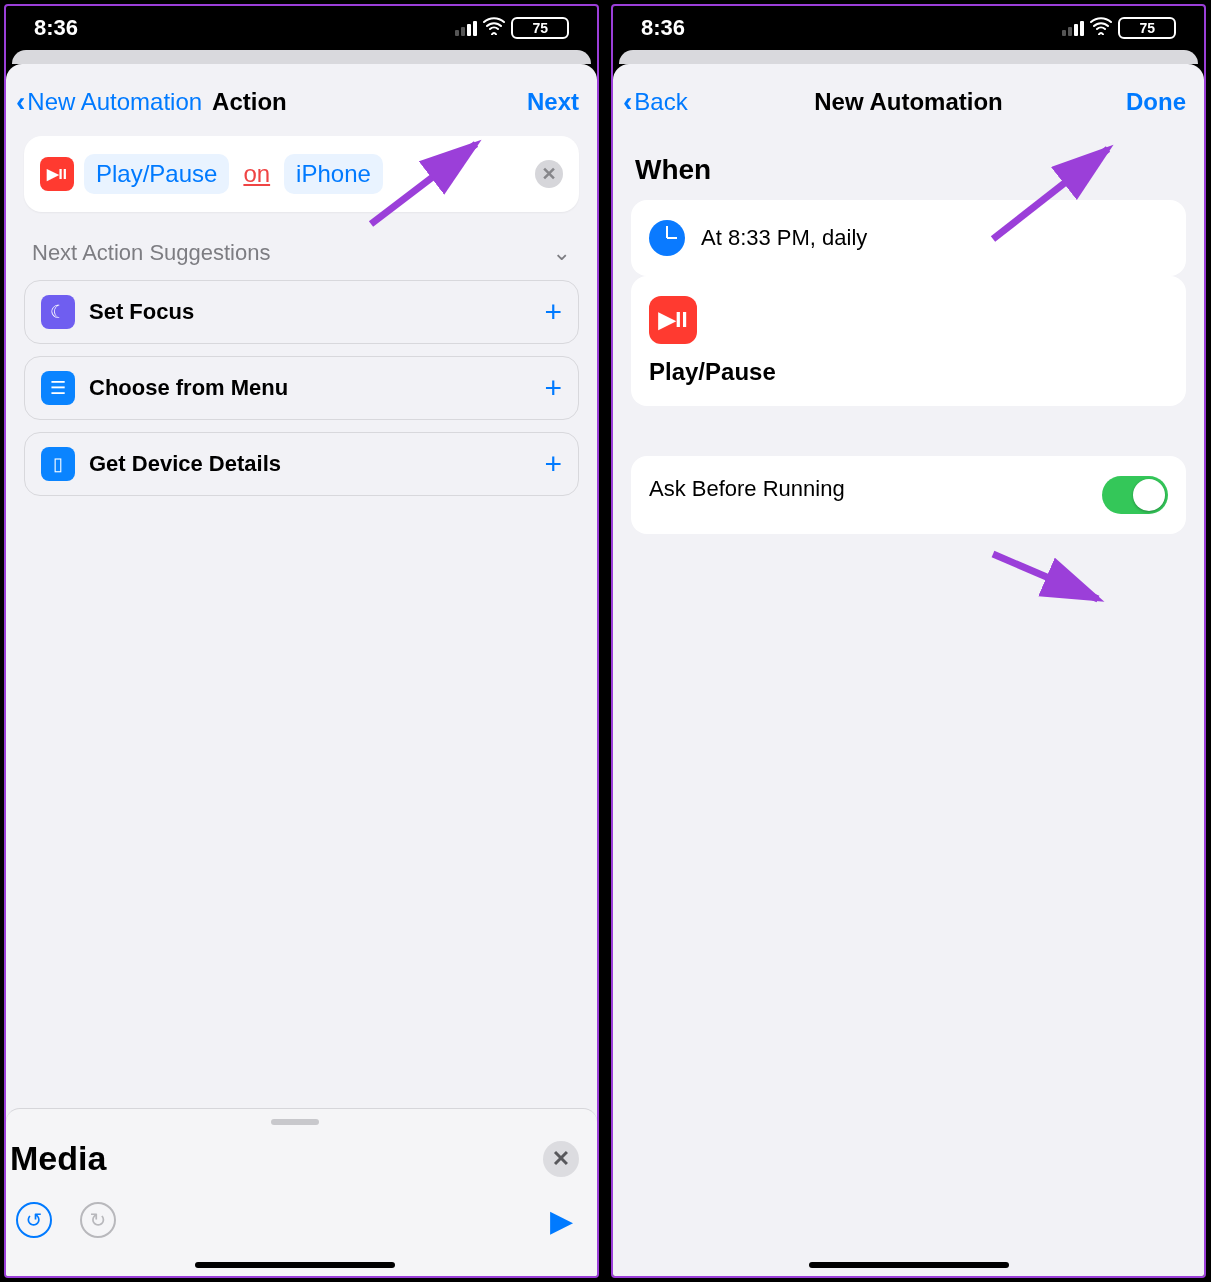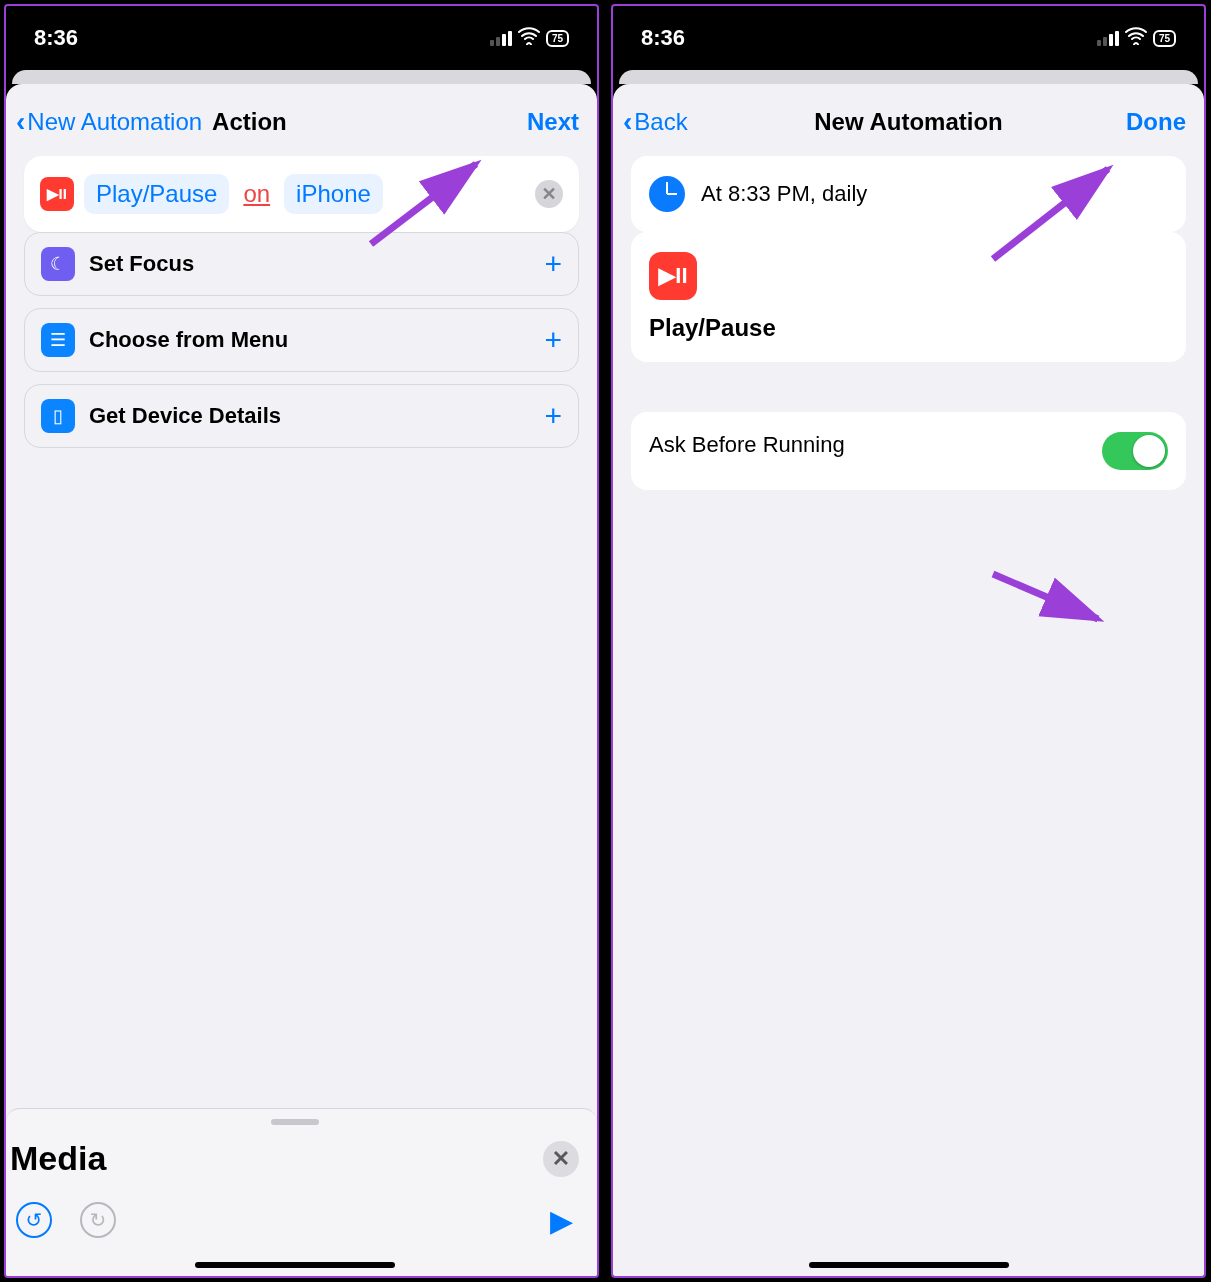--- a/index.html
+++ b/index.html
@@ -17,40 +17,40 @@
     height: 1274px;
     background: #000;
     border: 2px solid #9b3fd9;
     border-radius: 4px;
     display: flex;
     flex-direction: column;
     overflow: hidden;
     position: relative;
   }
   .statusbar {
-    height: 64px;
+    height: 44px;
     display: flex;
     align-items: center;
     justify-content: space-between;
     padding: 0 28px;
     color: #fff;
     font-size: 22px;
     font-weight: 600;
   }
   .status-right { display: flex; align-items: center; gap: 6px; }
   .signal-bars { display: inline-flex; align-items: flex-end; gap: 2px; }
   .signal-bars span { width: 4px; background: #fff; border-radius: 1px; }
   .signal-bars span:nth-child(1){height:6px; background:#555;}
   .signal-bars span:nth-child(2){height:9px; background:#555;}
   .signal-bars span:nth-child(3){height:12px;}
   .signal-bars span:nth-child(4){height:15px;}
   .wifi-icon { font-size: 20px; }
   .battery {
-    border: 2px solid #fff; border-radius: 6px; padding: 1px 4px;
-    font-size: 10px; font-weight: 700; position: relative;
+    border: 2px solid #fff; border-radius: 6px; padding: 1px 19px;
+    font-size: 14px; font-weight: 700; position: relative;
   }
   .sheet-bg {
     background: #d9d9dd;
     margin: 0 6px;
     border-radius: 14px 14px 0 0;
     height: 14px;
   }
   .sheet {
     flex: 1;
     background: #f2f2f6;
@@ -194,20 +194,24 @@
 
     <div class="content">
       <div class="action-card">
         <span class="app-icon-red">▶II</span>
         <span class="token">Play/Pause</span>
         <span class="token-plain">on</span>
         <span class="token">iPhone</span>
         <span class="clear-btn">✕</span>
       </div>
 
+      <div class="section-header">
+        <span>Next Action Suggestions</span>
+        <span class="chevron-down">⌄</span>
+      </div>
 
       <div class="sugg-row">
         <span class="sugg-icon purple">☾</span>
         <span class="sugg-label">Set Focus</span>
         <span class="plus">+</span>
       </div>
       <div class="sugg-row">
         <span class="sugg-icon blue">☰</span>
         <span class="sugg-label">Choose from Menu</span>
         <span class="plus">+</span>
@@ -271,20 +275,21 @@
     <div class="navbar" style="position:relative;">
       <div class="nav-left">
         <span class="chevron-left">‹</span>
         <span class="nav-back-label">Back</span>
       </div>
       <span class="nav-title-center">New Automation</span>
       <span class="nav-right">Done</span>
     </div>
 
     <div class="content">
+      <div class="section-title">When</div>
       <div class="card">
         <span class="clock-icon"></span>
         <span class="card-text">At 8:33 PM, daily</span>
       </div>
 
       <div class="do-card">
         <span class="do-icon">▶II</span>
         <span class="do-label">Play/Pause</span>
       </div>
 

